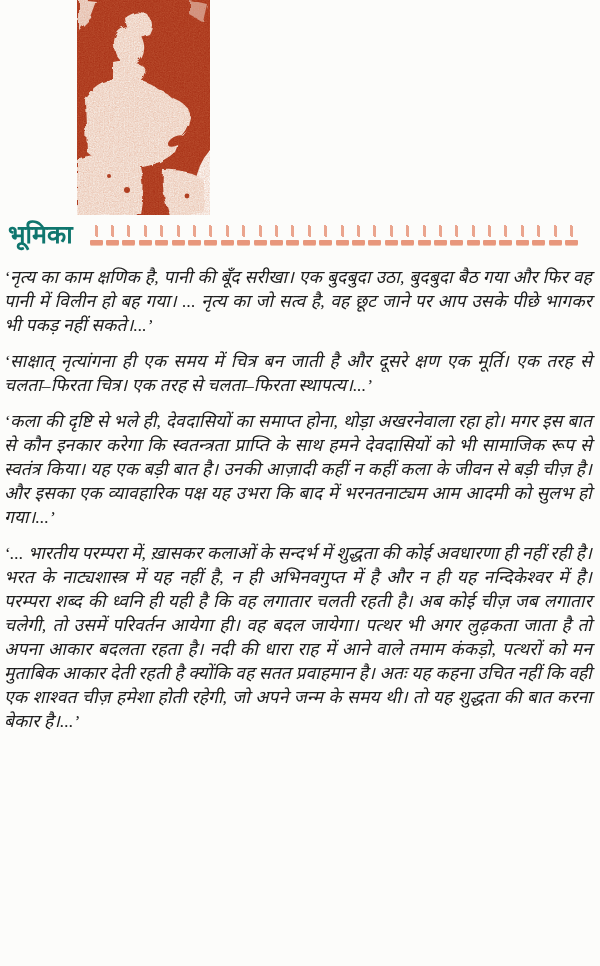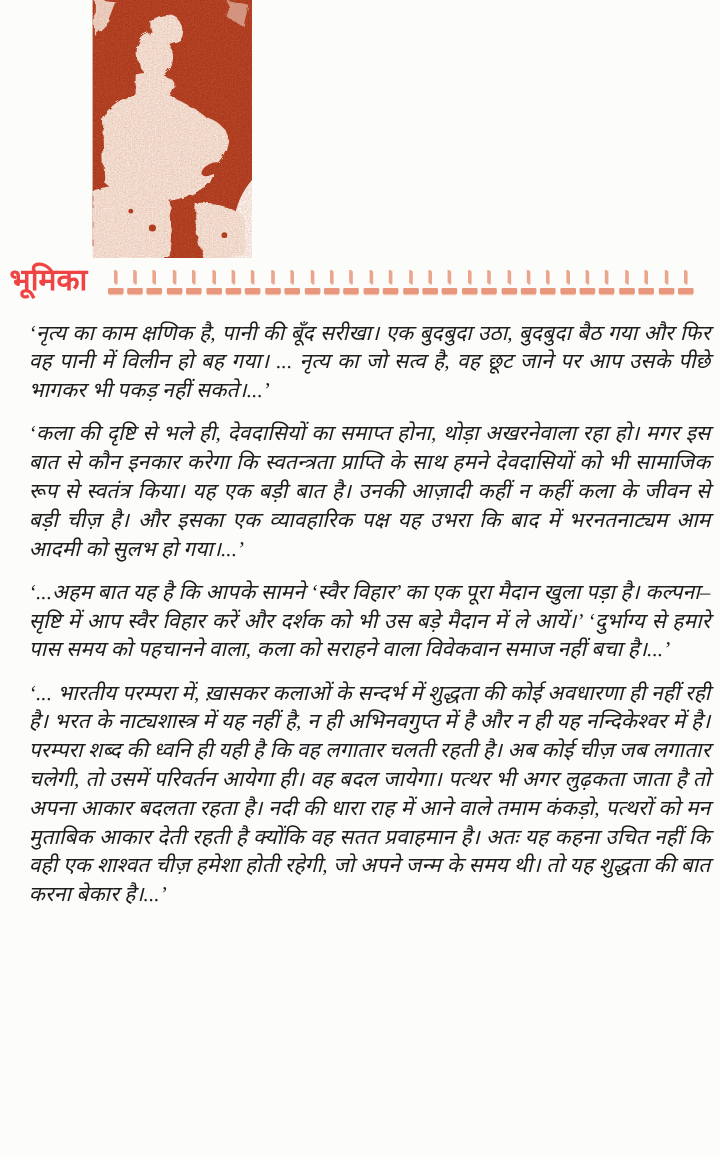--- a/index.html
+++ b/index.html
@@ -27,21 +27,21 @@
   .photo svg{display:block;width:100%;height:100%;}
 
   
   .heading-row{
     position:absolute;left:8px;right:10px;top:221px;
     display:flex;align-items:center;gap:16px;
   }
   .page-title{
     font-size:25px;line-height:1.1;font-weight:bold;
     font-family:"Liberation Sans", sans-serif;
-    color:#ef4444;white-space:nowrap;
+    color:#0f766e;white-space:nowrap;
   }
   .ornament-row{
     flex:1;display:flex;align-items:flex-end;gap:0;
     height:26px;overflow:hidden;padding-top:2px;
   }
   .motif{
     position:relative;width:16.4px;height:24px;flex:0 0 auto;
   }
   .motif::before{ 
     content:"";position:absolute;left:7px;top:2px;width:2px;height:11px;
@@ -51,21 +51,21 @@
   }
   .motif::after{ 
     content:"";position:absolute;left:1px;bottom:3px;width:13px;height:4.5px;
     background:var(--ornament-salmon);
     border-radius:1px;
     box-shadow:0 1.5px 0 -0.5px #f2c3ae;
   }
 
   
   .preface-text{
-    position:absolute;left:24px;right:8px;top:265px;
+    position:absolute;left:4px;right:8px;top:265px;
   }
   .preface-text p{
     font-style:italic;
     font-size:17.5px;
     line-height:24px;
     text-align:justify;
     margin-bottom:12px;
     letter-spacing:.1px;
   }
 </style>
@@ -147,18 +147,18 @@
         <span class="motif"></span>
         <span class="motif"></span>
         <span class="motif"></span>
         <span class="motif"></span>
         <span class="motif"></span>
       </div>
   </header>
 
   <main class="preface-text">
     <p>‘नृत्य का काम क्षणिक है, पानी की बूँद सरीखा। एक बुदबुदा उठा, बुदबुदा बैठ गया और फिर वह पानी में विलीन हो बह गया। ... नृत्य का जो सत्व है, वह छूट जाने पर आप उसके पीछे भागकर भी पकड़ नहीं सकते।...’</p>
+    <p>‘साक्षात् नृत्यांगना ही एक समय में चित्र बन जाती है और दूसरे क्षण एक मूर्ति। एक तरह से चलता–फिरता चित्र। एक तरह से चलता–फिरता स्थापत्य।...’</p>
     <p>‘कला की दृष्टि से भले ही, देवदासियों का समाप्त होना, थोड़ा अखरनेवाला रहा हो। मगर इस बात से कौन इनकार करेगा कि स्वतन्त्रता प्राप्ति के साथ हमने देवदासियों को भी सामाजिक रूप से स्वतंत्र किया। यह एक बड़ी बात है। उनकी आज़ादी कहीं न कहीं कला के जीवन से बड़ी चीज़ है। और इसका एक व्यावहारिक पक्ष यह उभरा कि बाद में भरनतनाट्यम आम आदमी को सुलभ हो गया।...’</p>
-    <p>‘...अहम बात यह है कि आपके सामने ‘स्वैर विहार’ का एक पूरा मैदान खुला पड़ा है। कल्पना–सृष्टि में आप स्वैर विहार करें और दर्शक को भी उस बड़े मैदान में ले आयें।’ ‘दुर्भाग्य से हमारे पास समय को पहचानने वाला, कला को सराहने वाला विवेकवान समाज नहीं बचा है।...’</p>
     <p>‘... भारतीय परम्परा में, ख़ासकर कलाओं के सन्दर्भ में शुद्धता की कोई अवधारणा ही नहीं रही है। भरत के नाट्यशास्त्र में यह नहीं है, न ही अभिनवगुप्त में है और न ही यह नन्दिकेश्वर में है। परम्परा शब्द की ध्वनि ही यही है कि वह लगातार चलती रहती है। अब कोई चीज़ जब लगातार चलेगी, तो उसमें परिवर्तन आयेगा ही। वह बदल जायेगा। पत्थर भी अगर लुढ़कता जाता है तो अपना आकार बदलता रहता है। नदी की धारा राह में आने वाले तमाम कंकड़ो, पत्थरों को मन मुताबिक आकार देती रहती है क्योंकि वह सतत प्रवाहमान है। अतः यह कहना उचित नहीं कि वही एक शाश्वत चीज़ हमेशा होती रहेगी, जो अपने जन्म के समय थी। तो यह शुद्धता की बात करना बेकार है।...’</p>
   </main>
 
 </div>
 
 </body></html>

